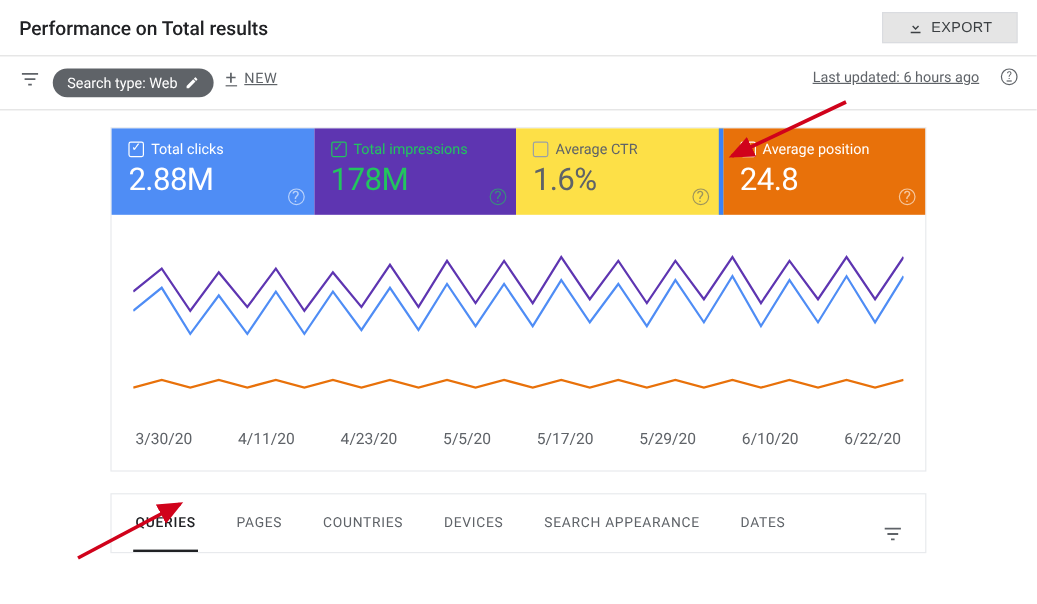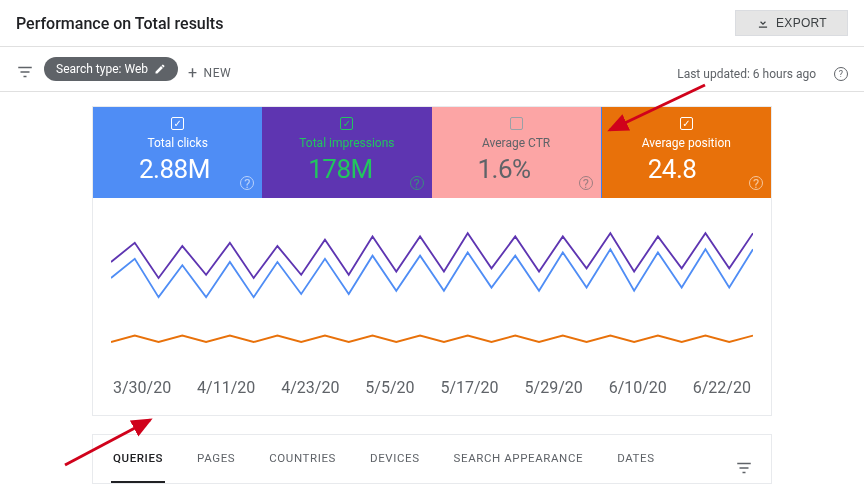--- a/index.html
+++ b/index.html
@@ -2,47 +2,47 @@
 <html><head>
 <meta charset="utf-8">
 <style>
   * { box-sizing: border-box; margin: 0; padding: 0; }
   body { font-family: Roboto, Arial, sans-serif; background: #fff; width: 864px; height: 503px; overflow: hidden; color: #202124; }
 
   .header { display: flex; align-items: center; justify-content: space-between; padding: 10px 16px; border-bottom: 1px solid #e0e0e0; }
   .header h1 { font-size: 16px; font-weight: 500; }
   .export-btn { display: flex; align-items: flex-start; gap: 6px; background: #e5e5e5; border: 1px solid #dadce0; padding: 5px 20px; font-size: 12px; letter-spacing: .3px; cursor: pointer; color: #3c4043; }
 
-  .filter-bar { display: flex; align-items: flex-end; padding: 10px 16px; border-bottom: 1px solid #e0e0e0; gap: 10px; font-size: 12px; color: #5f6368; }
+  .filter-bar { display: flex; align-items: flex-start; padding: 10px 16px; border-bottom: 1px solid #e0e0e0; gap: 10px; font-size: 12px; color: #5f6368; text-decoration: underline; }
   .funnel { color: #5f6368; }
   .chip { background: #5f6368; color: #fff; border-radius: 16px; padding: 5px 12px; display: flex; align-items: center; gap: 6px; font-size: 12px; cursor: pointer; }
   .chip .pencil { width: 12px; height: 12px; }
   .new-btn { display: flex; align-items: center; gap: 6px; color: #5f6368; cursor: pointer; font-size: 12px; letter-spacing: .5px; }
   .spacer { flex: 1; }
   .last-updated { color: #5f6368; font-size: 12px; display: flex; align-items: center; gap: 18px; }
 
   .card { width: 680px; margin: 14px auto 0; border: 1px solid #e8eaed; background: #fff; position: relative; }
 
   .metrics { display: flex; }
   .metric { flex: 1; padding: 10px 14px 14px; position: relative; }
-  .metric .top { display: flex; align-items: center; gap: 6px; font-size: 12px; flex-direction: column; }
-  .metric .val { font-size: 26px; font-weight: 400; margin-top: 4px; letter-spacing: -.5px; margin-left: 32px; }
+  .metric .top { display: flex; align-items: center; gap: 6px; font-size: 12px; }
+  .metric .val { font-size: 26px; font-weight: 400; margin-top: 4px; letter-spacing: -.5px; }
   .metric .help { position: absolute; right: 8px; bottom: 8px; opacity: .6; font-size: 13px; }
   .m-clicks { background: #4f8df5; color: #fff; }
   .m-impr   { background: #5e35b1; color: #22c55e; }
-  .m-ctr    { background: #fca5a5; color: #5f6368; border-right: 1px solid #3b82f6; }
+  .m-ctr    { background: #fde047; color: #5f6368; border-right: 4px solid #3b82f6; }
   .m-pos    { background: #e8710a; color: #fff; }
 
   .chk { width: 13px; height: 13px; border: 1.5px solid currentColor; display: inline-flex; align-items: center; justify-content: center; border-radius: 2px; }
   .chk.on::after { content: "✓"; font-size: 10px; line-height: 1; }
   .m-ctr .chk { border-color: #9aa0a6; }
 
   .chart-wrap { padding: 16px 18px 18px; }
   svg.chart { width: 100%; height: 160px; display: block; }
-  .x-axis { display: flex; justify-content: space-between; font-size: 16px; color: #5f6368; padding: 4px 2px 0; }
+  .x-axis { display: flex; justify-content: space-between; font-size: 13px; color: #5f6368; padding: 4px 2px 0; }
 
   .tabs-card { width: 680px; margin: 18px auto 0; border: 1px solid #e8eaed; padding: 0 18px; position: relative; }
   .tabs { display: flex; gap: 30px; }
   .tab { padding: 16px 2px; font-size: 11.5px; letter-spacing: .6px; color: #5f6368; cursor: pointer; }
   .tab.active { color: #202124; border-bottom: 2px solid #202124; font-weight: 500; }
   .tabs-card .filter-icon { position: absolute; right: 18px; bottom: 6px; color: #5f6368; }
 
   .arrow { position: absolute; pointer-events: none; }
 
   .qcircle { width:14px; height:14px; border:1px solid currentColor; border-radius:50%; display:inline-flex; align-items:center; justify-content:center; font-size:9px; }

